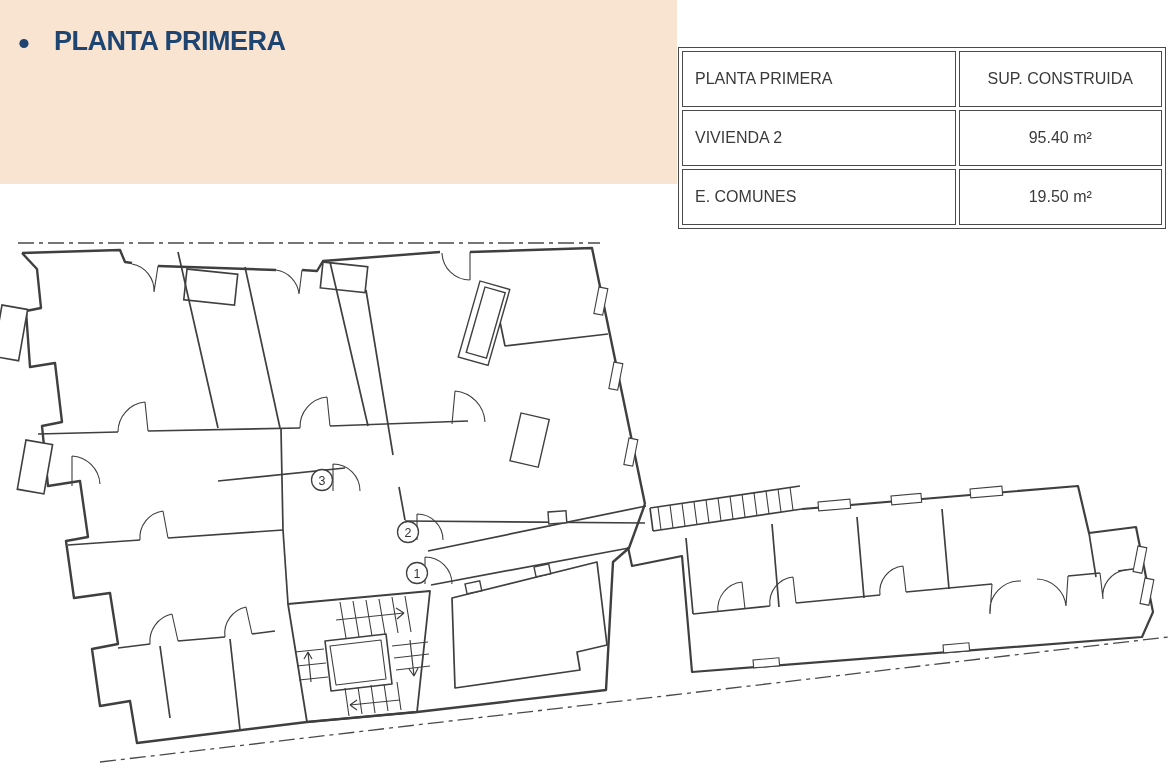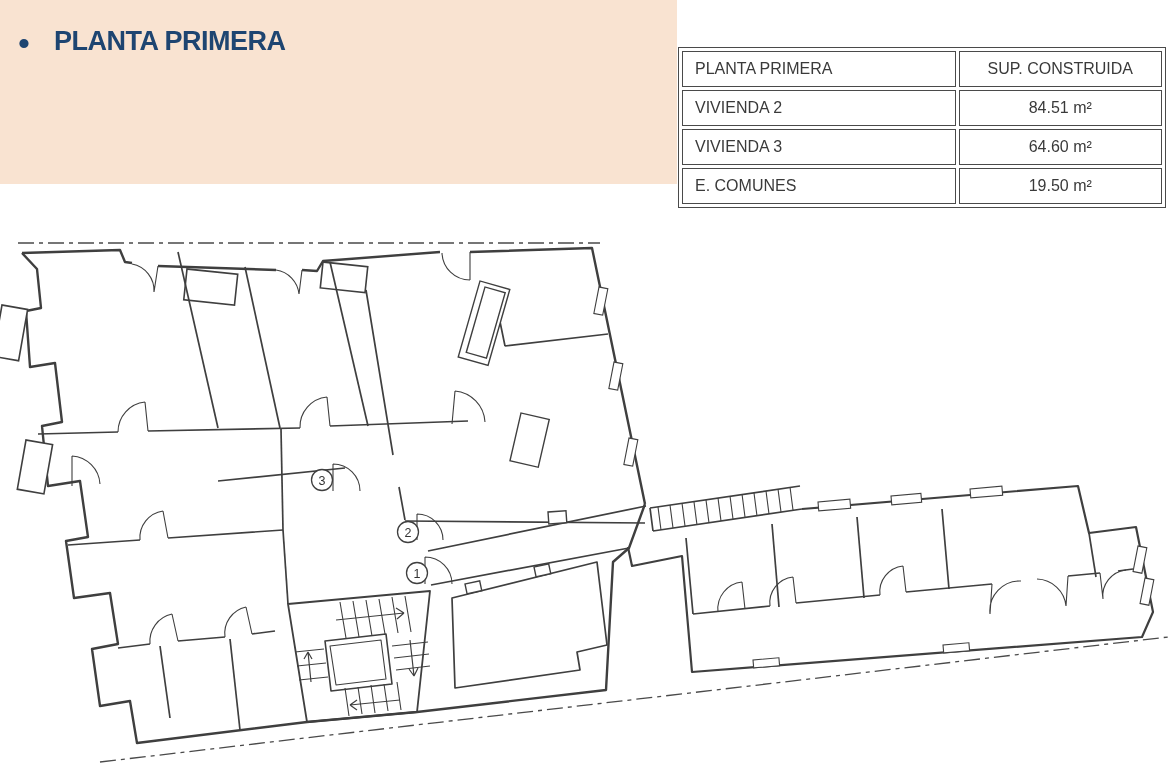--- a/index.html
+++ b/index.html
@@ -24,21 +24,21 @@
   table.sup{
     position:absolute;left:678px;top:47px;width:488px;
     border-collapse:separate;border-spacing:3px;
     border:1.5px solid #4a4a4a;background:#ffffff;
     table-layout:fixed;
   }
   table.sup td{
     border:1.5px solid #4a4a4a;height:30px;font-size:16px;color:#3a3a3a;
     padding:0 0 0 12px;white-space:nowrap;overflow:hidden;background:#fff;
   }
-  table.sup td.val{text-align:center;padding:2px;}
+  table.sup td.val{text-align:center;padding:12px;}
   table.sup col.c1{width:273px;}
   table.sup col.c2{width:203px;}
   svg.plan{position:absolute;left:0;top:0;}
   svg.plan path, svg.plan line, svg.plan rect, svg.plan circle{vector-effect:none;}
 </style>
 </head>
 <body>
 
 <div class="stage">
 
@@ -54,25 +54,21 @@
         <col class="c1">
         <col class="c2">
       </colgroup>
     <tbody>
       <tr>
         <td>PLANTA PRIMERA</td>
         <td class="val">SUP. CONSTRUIDA</td>
       </tr>
       <tr>
         <td>VIVIENDA 2</td>
-        <td class="val">84.51 m²</td>
-      </tr>
-      <tr>
-        <td>VIVIENDA 3</td>
-        <td class="val">64.60 m²</td>
+        <td class="val">95.40 m²</td>
       </tr>
       <tr>
         <td>E. COMUNES</td>
         <td class="val">19.50 m²</td>
       </tr>
     </tbody>
   </table>
 
   <svg class="plan" width="1170" height="773" viewBox="0 0 1170 773">
 

